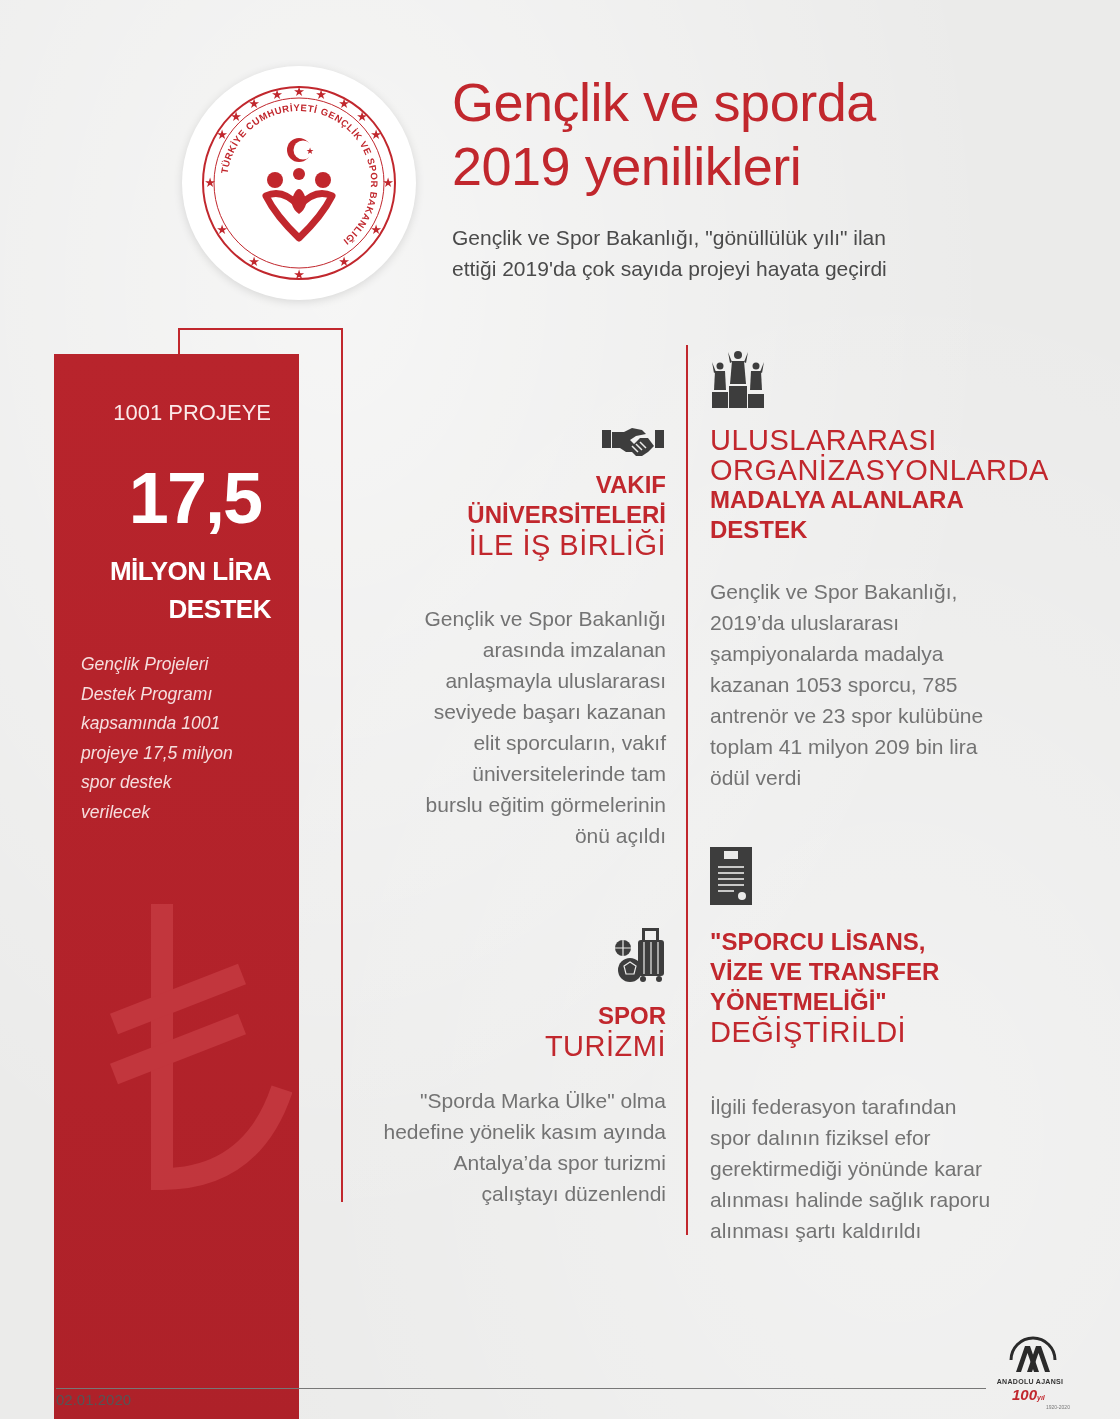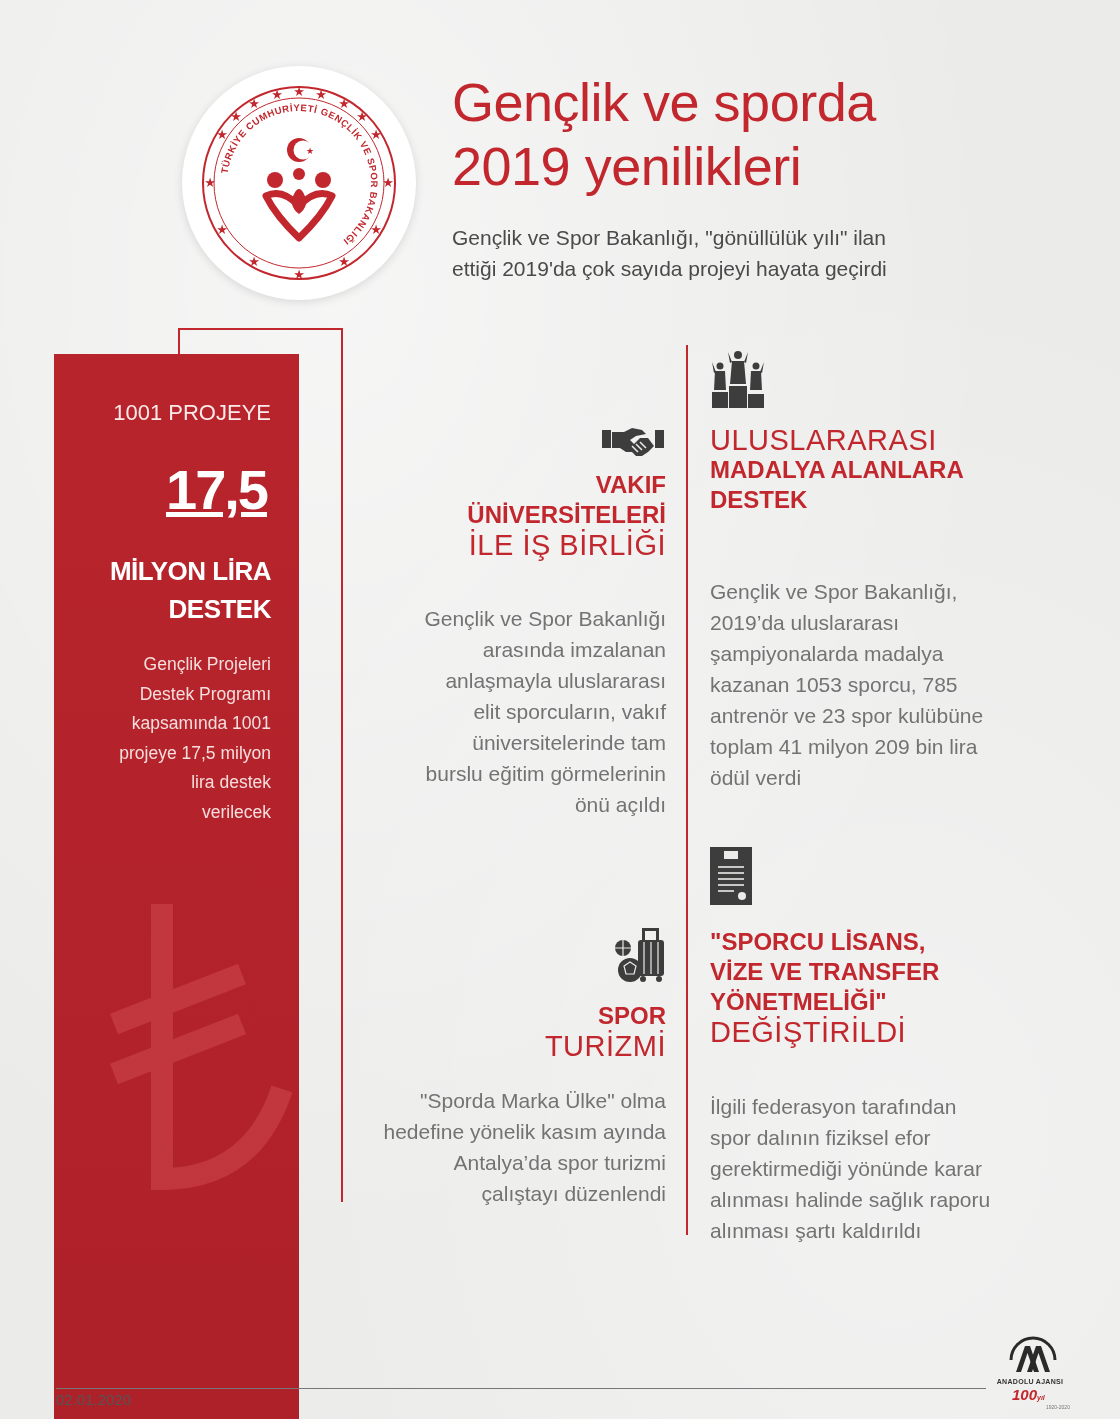--- a/index.html
+++ b/index.html
@@ -42,24 +42,24 @@
     .bracket-v2 { left: 341px; top: 328px; width: 1.5px; height: 874px; background: #c1272d; }
 
     
     .red-panel {
       left: 54px; top: 354px; width: 245px; height: 1072px;
       background: #b5232b;
       background-image: linear-gradient(180deg, #b8242c 0%, #ae2129 100%);
       color: #fff;
     }
     .rp-kicker { right: 28px; top: 46px; font-size: 22px; text-align: right; color: #fbeaea; }
-    .rp-big { right: 32px; top: 108px; font-size: 56px; font-weight: 700; line-height: 1; letter-spacing: -2px; text-decoration: underline; }
+    .rp-big { right: 38px; top: 108px; font-size: 72px; font-weight: 700; line-height: 1; letter-spacing: -2px; }
     .rp-line1 { right: 28px; top: 202px; font-size: 26px; font-weight: 700; letter-spacing: -0.5px; }
     .rp-line2 { right: 28px; top: 240px; font-size: 26px; font-weight: 700; letter-spacing: -0.5px; }
-    .rp-desc { right: 28px; top: 296px; width: 190px; text-align: right; font-size: 17.5px; line-height: 29.5px; color: #f6dede; }
+    .rp-desc { right: 28px; top: 296px; width: 190px; text-align: left; font-size: 17.5px; line-height: 29.5px; color: #f6dede; font-style: italic; }
     .rp-lira {
       left: 38px; top: 540px; width: 200px; height: 300px;
     }
 
     
     .divider { left: 686px; top: 345px; width: 1.5px; height: 890px; background: #c1272d; }
 
     
     .sec-title-red { font-weight: 700; color: #c1272d; font-size: 24px; line-height: 30px; }
     .sec-title-light { color: #c1272d; font-size: 29px; line-height: 30px; font-weight: 400; letter-spacing: 0.5px; }
@@ -155,21 +155,21 @@
   </svg>
   <div class="abs rp-kicker">1001 PROJEYE</div>
   <div class="abs rp-big">17,5</div>
   <div class="abs rp-line1">MİLYON LİRA</div>
   <div class="abs rp-line2">DESTEK</div>
   <div class="abs rp-desc">
     <div>Gençlik Projeleri</div>
     <div>Destek Programı</div>
     <div>kapsamında 1001</div>
     <div>projeye 17,5 milyon</div>
-    <div>lira destek</div>
+    <div>spor destek</div>
     <div>verilecek</div>
   </div>
 </div>
 
 <div class="abs divider"></div>
 
 <svg class="abs s1-icon" viewBox="0 0 62 36">
   <g fill="#3d3d3d">
     <rect x="0" y="6" width="9" height="18"></rect>
     <rect x="53" y="6" width="9" height="18"></rect>
@@ -183,20 +183,21 @@
 </svg>
 <div class="abs s1-title">
   <div class="sec-title-red">VAKIF</div>
   <div class="sec-title-red">ÜNİVERSİTELERİ</div>
   <div class="sec-title-light">İLE İŞ BİRLİĞİ</div>
 </div>
 <div class="abs s1-body body-text">
   <div>Gençlik ve Spor Bakanlığı</div>
   <div>arasında imzalanan</div>
   <div>anlaşmayla uluslararası</div>
+  <div>seviyede başarı kazanan</div>
   <div>elit sporcuların, vakıf</div>
   <div>üniversitelerinde tam</div>
   <div>burslu eğitim görmelerinin</div>
   <div>önü açıldı</div>
 </div>
 
 <svg class="abs s2-icon" viewBox="0 0 56 58">
   <g fill="#3d3d3d">
     <circle cx="28" cy="5" r="4"></circle>
     <path d="M 22 11 L 34 11 L 36 34 L 20 34 Z"></path>
@@ -208,20 +209,21 @@
     <circle cx="46" cy="16" r="3.5"></circle>
     <path d="M 41 21 L 51 21 L 52 40 L 40 40 Z"></path>
     <path d="M 54 12 L 50 22 L 52 23 Z"></path>
     <rect x="19" y="36" width="18" height="22"></rect>
     <rect x="2" y="42" width="16" height="16"></rect>
     <rect x="38" y="44" width="16" height="14"></rect>
   </g>
 </svg>
 <div class="abs s2-title">
   <div class="sec-title-light">ULUSLARARASI</div>
+  <div class="sec-title-light">ORGANİZASYONLARDA</div>
   <div class="sec-title-red">MADALYA ALANLARA</div>
   <div class="sec-title-red">DESTEK</div>
 </div>
 <div class="abs s2-body body-text">
   <div>Gençlik ve Spor Bakanlığı,</div>
   <div>2019’da uluslararası</div>
   <div>şampiyonalarda madalya</div>
   <div>kazanan 1053 sporcu, 785</div>
   <div>antrenör ve 23 spor kulübüne</div>
   <div>toplam 41 milyon 209 bin lira</div>

